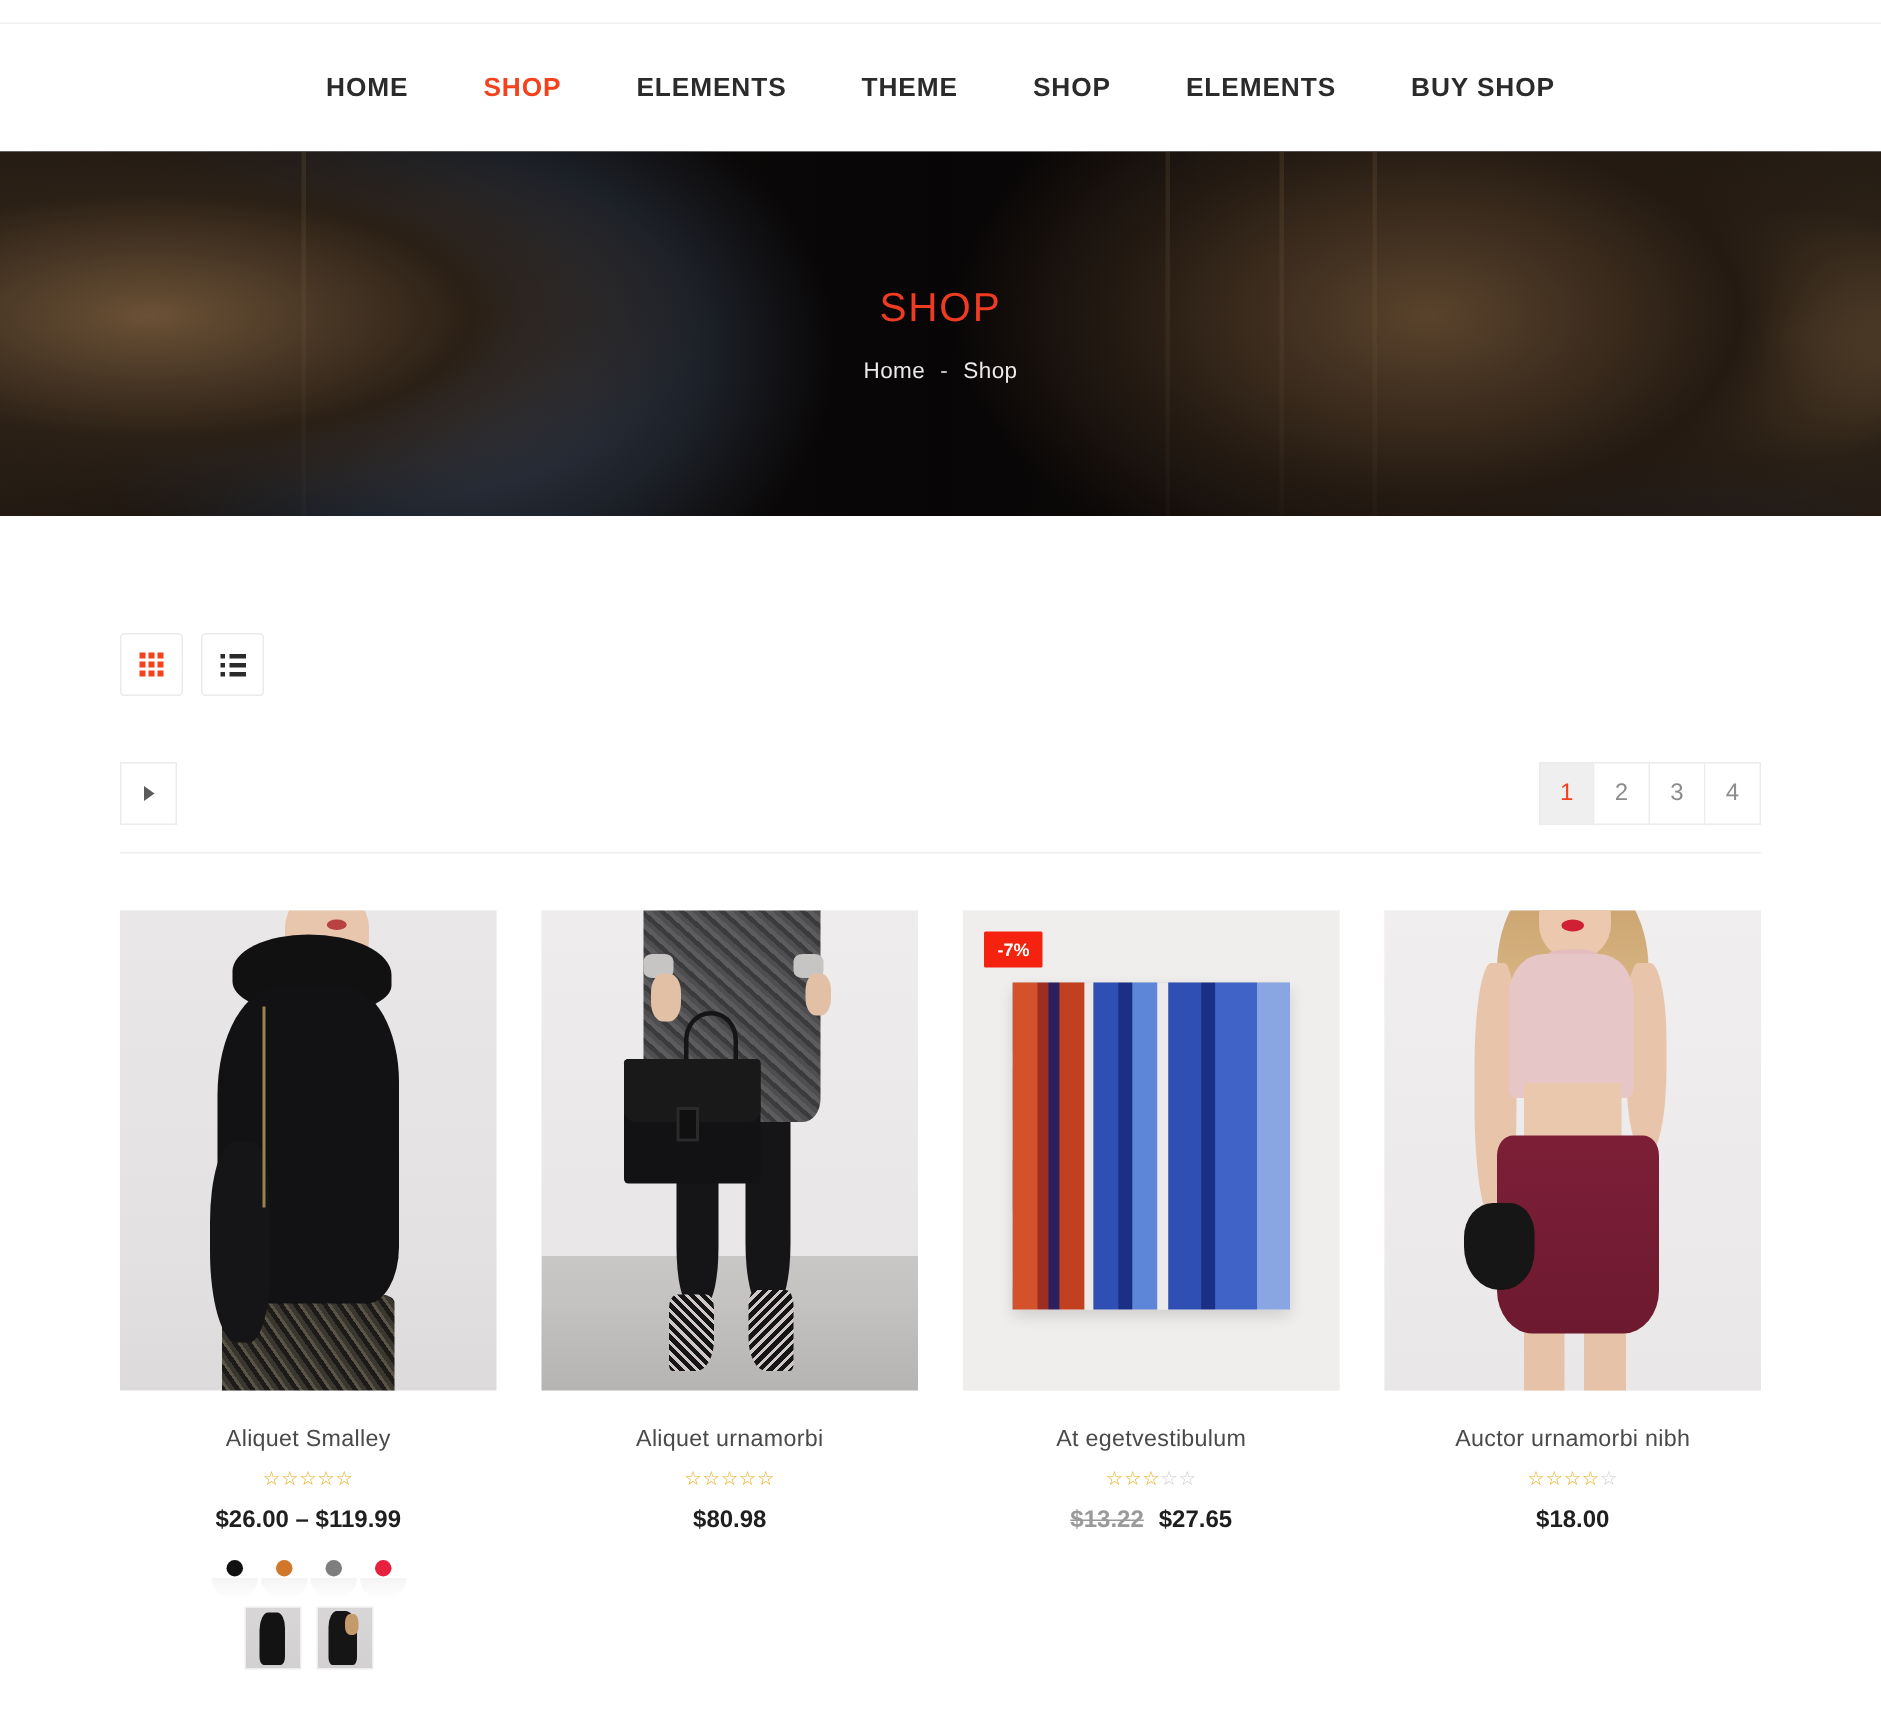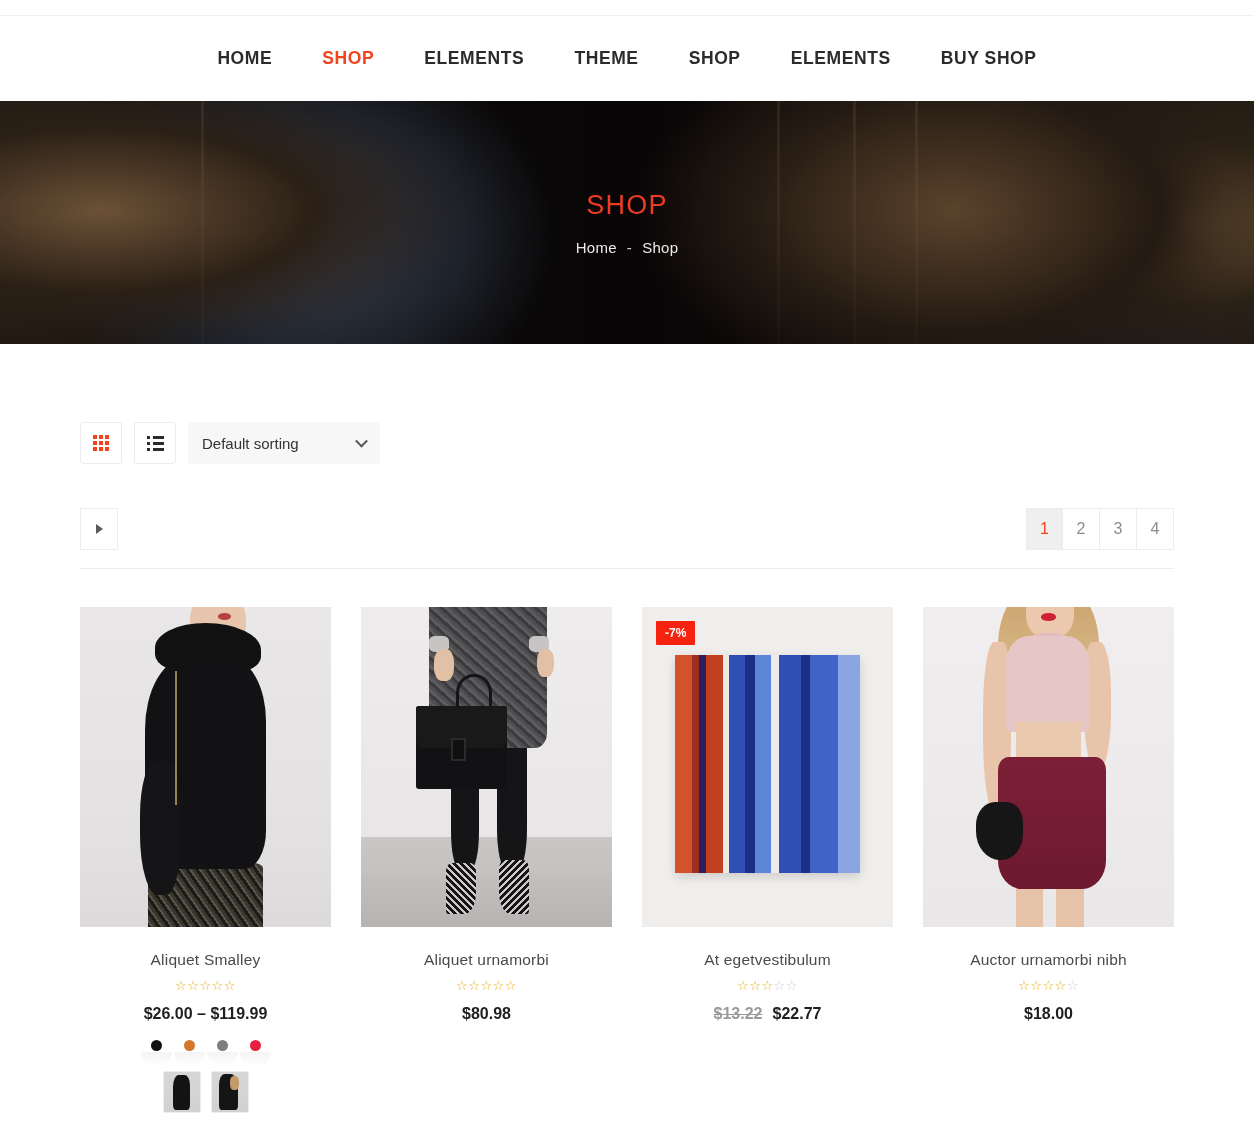--- a/index.html
+++ b/index.html
@@ -383,24 +383,20 @@
         <span class="row">
             <b></b>
             <span></span>
           </span>
         <span class="row">
             <b></b>
             <span></span>
           </span>
       </span>
     </div>
-    <div class="sorting">
-      <span>Default sorting</span>
-      <span class="chev"></span>
-    </div>
   </div>
 
   <div class="pagebar">
     <div class="prev-box">
       <span class="tri"></span>
     </div>
     <div class="pagenums" id="pagenums">
         <div class="pagenum active">1</div>
         <div class="pagenum">2</div>
         <div class="pagenum">3</div>
@@ -463,21 +459,21 @@
       <div class="card">
         <div class="thumb">
           <div class="ph bg3"></div>
           <div class="sh s-scarf"></div>
           <span class="sale-badge">-7%</span>
         </div>
         <div class="pname">At egetvestibulum</div>
         <div class="stars"><span class="on">☆</span><span class="on">☆</span><span class="on">☆</span><span class="off">☆</span><span class="off">☆</span></div>
         <div class="price">
           <span class="old">$13.22</span>
-          <span>$22.77</span>
+          <span>$27.65</span>
         </div>
       </div>
       <div class="card">
         <div class="thumb">
           <div class="ph bg4"></div>   
           <div class="sh o-hair"></div>
           <div class="sh o-face"></div>
           <div class="sh o-lip"></div>   
           <div class="sh o-arml"></div>
           <div class="sh o-armr"></div>   

